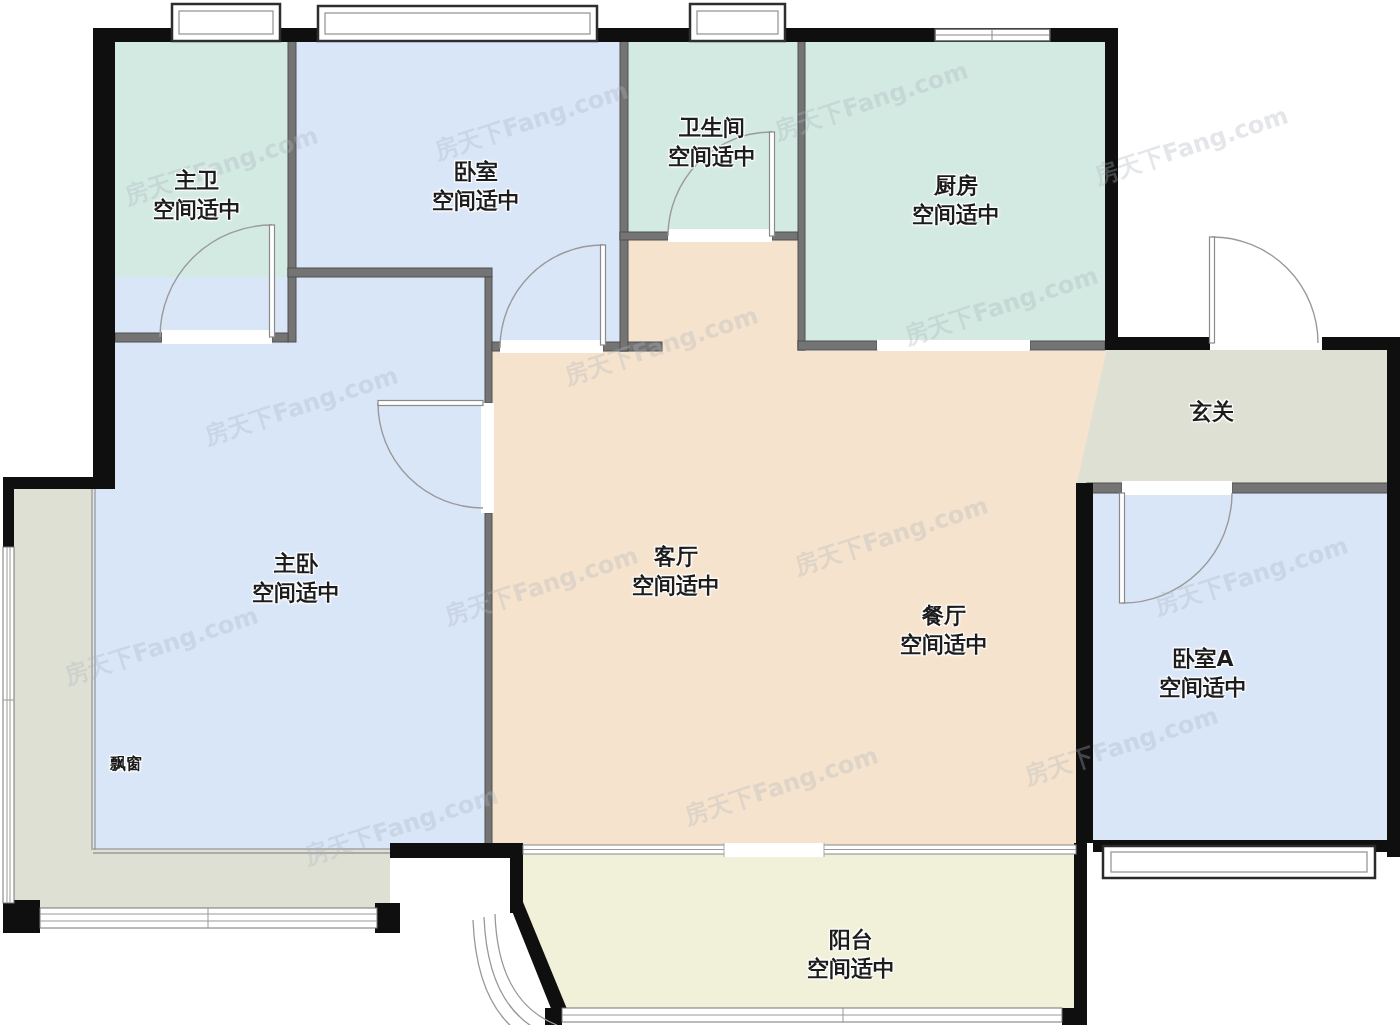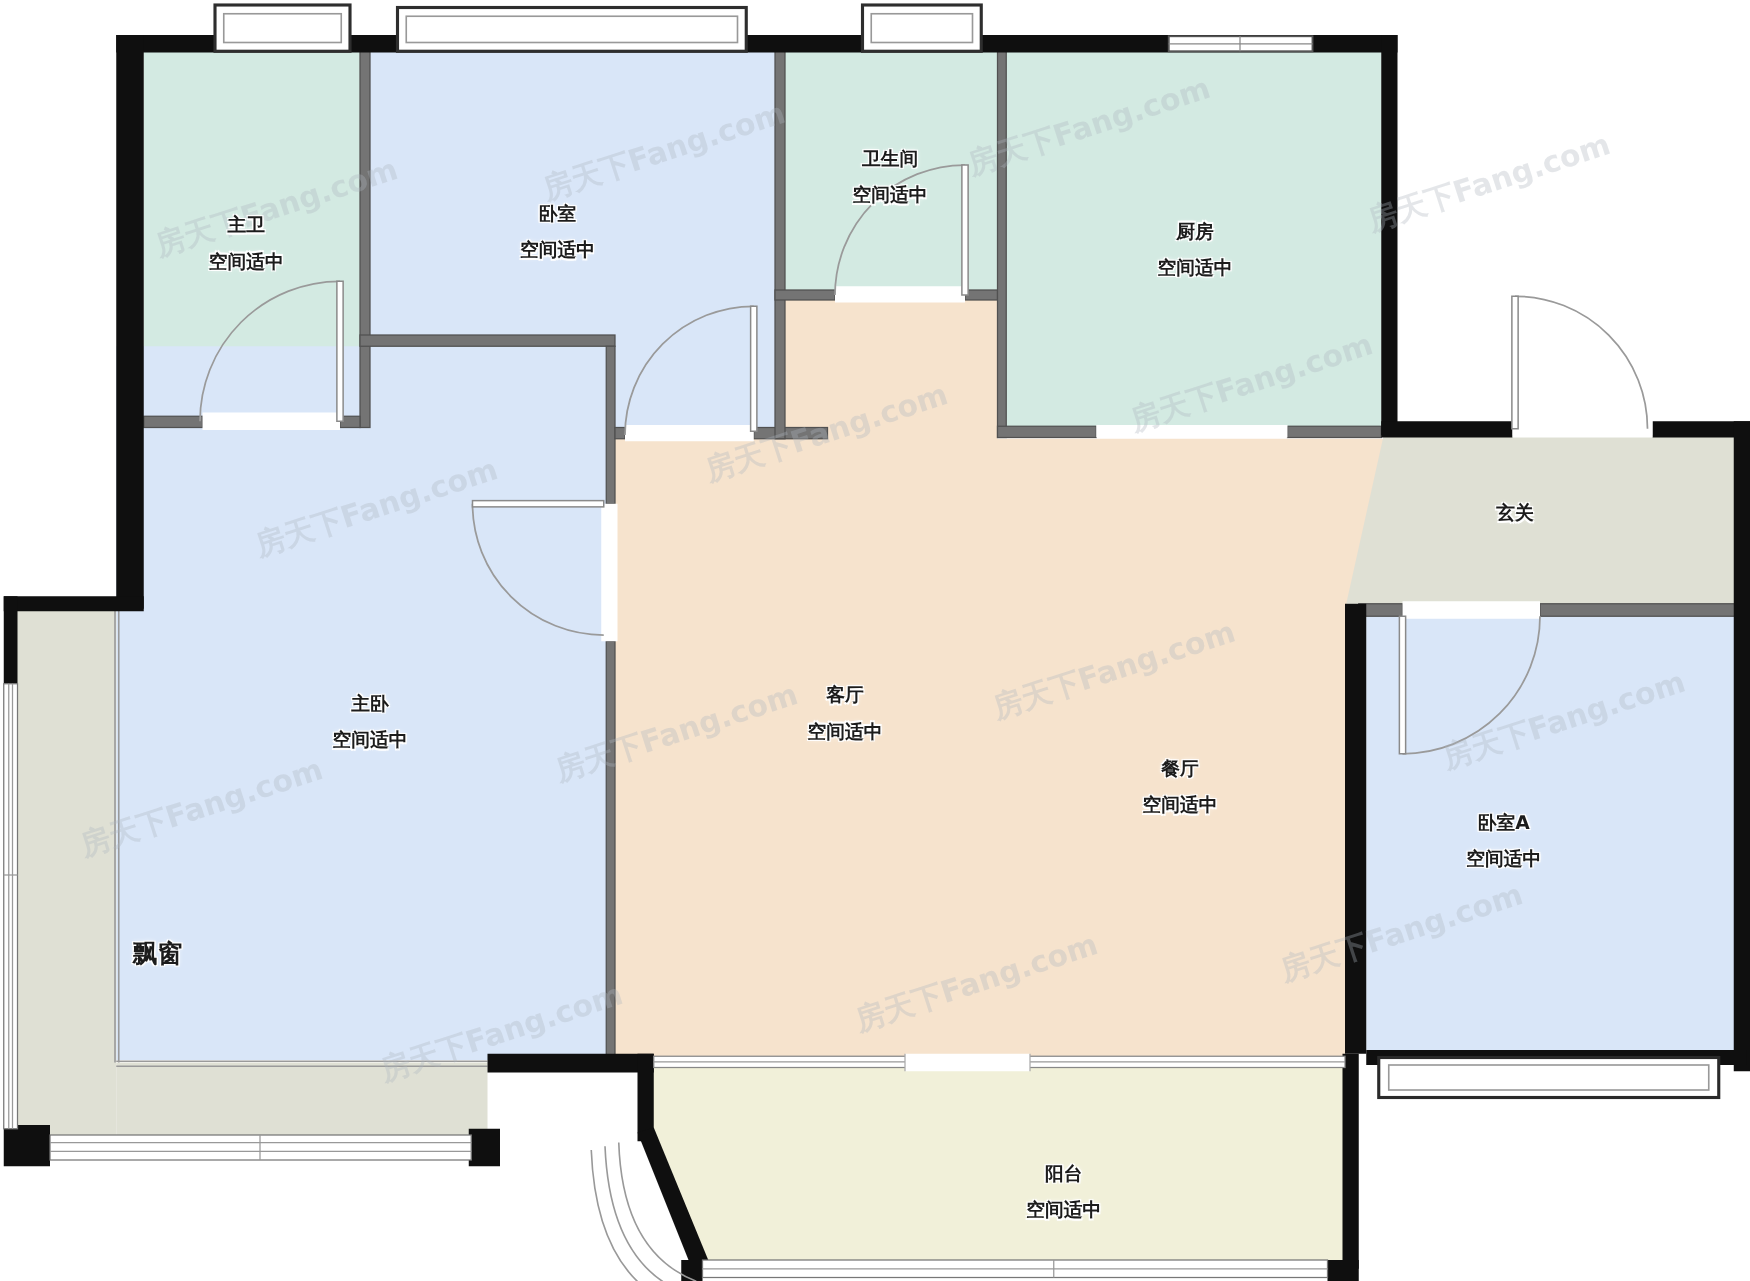--- a/index.html
+++ b/index.html
@@ -1,20 +1,20 @@
 <!DOCTYPE html>
 <html><head>
 <meta charset="utf-8">
 <style>
   html,body{margin:0;padding:0;background:#fff;}
   #stage{position:relative;width:1400px;height:1025px;background:#ffffff;overflow:hidden;
          font-family:"DejaVu Sans",sans-serif;}
   #plan{position:absolute;left:0;top:0;}
   .label{position:absolute;transform:translate(-50%,-50%);text-align:center;
-         font-weight:700;font-size:15px;line-height:29px;color:#1c1c1c;white-space:nowrap;
+         font-weight:700;font-size:22px;line-height:29px;color:#1c1c1c;white-space:nowrap;
          text-shadow:-1px -1px 0 #fff,1px -1px 0 #fff,-1px 1px 0 #fff,1px 1px 0 #fff,0 0 4px #fff;
          pointer-events:none;}
   .label .l2:empty{display:none;}
   .wm{position:absolute;font-size:24px;font-weight:700;color:#aeb6bf;opacity:.33;
       transform:rotate(-18deg);white-space:nowrap;pointer-events:none;}
 </style>
 </head>
 <body>
 
 <div id="stage">
@@ -179,21 +179,21 @@
   <span class="wm" style="left:790px;top:520px">房天下Fang.com</span>
   <span class="wm" style="left:1150px;top:560px">房天下Fang.com</span>
   <span class="wm" style="left:300px;top:810px">房天下Fang.com</span>
   <span class="wm" style="left:680px;top:770px">房天下Fang.com</span>
   <span class="wm" style="left:1020px;top:730px">房天下Fang.com</span>
 
   <div class="label" style="left:197px;top:195px">
     <div class="l1">主卫</div>
     <div class="l2">空间适中</div>
   </div>
-  <div class="label" style="left:446px;top:186px">
+  <div class="label" style="left:476px;top:186px">
     <div class="l1">卧室</div>
     <div class="l2">空间适中</div>
   </div>
   <div class="label" style="left:712px;top:142px">
     <div class="l1">卫生间</div>
     <div class="l2">空间适中</div>
   </div>
   <div class="label" style="left:956px;top:200px">
     <div class="l1">厨房</div>
     <div class="l2">空间适中</div>
@@ -215,18 +215,18 @@
     <div class="l2">空间适中</div>
   </div>
   <div class="label" style="left:1203px;top:673px">
     <div class="l1">卧室A</div>
     <div class="l2">空间适中</div>
   </div>
   <div class="label" style="left:851px;top:954px">
     <div class="l1">阳台</div>
     <div class="l2">空间适中</div>
   </div>
-  <div class="label" style="left:126px;top:763px;font-size:20px">
+  <div class="label" style="left:126px;top:763px;font-size:16px">
     <div class="l1">飘窗</div>
 
   </div>
 
 </div>
 
 </body></html>

